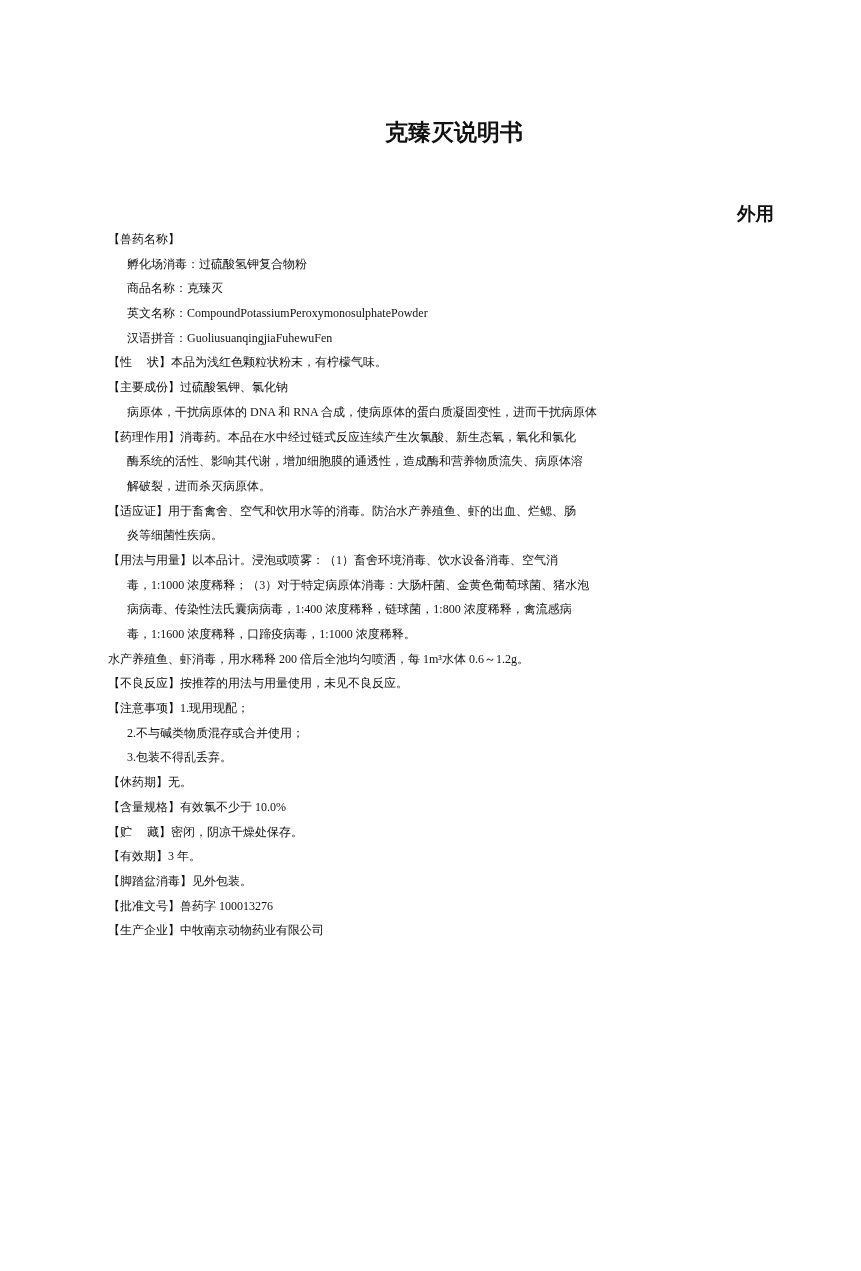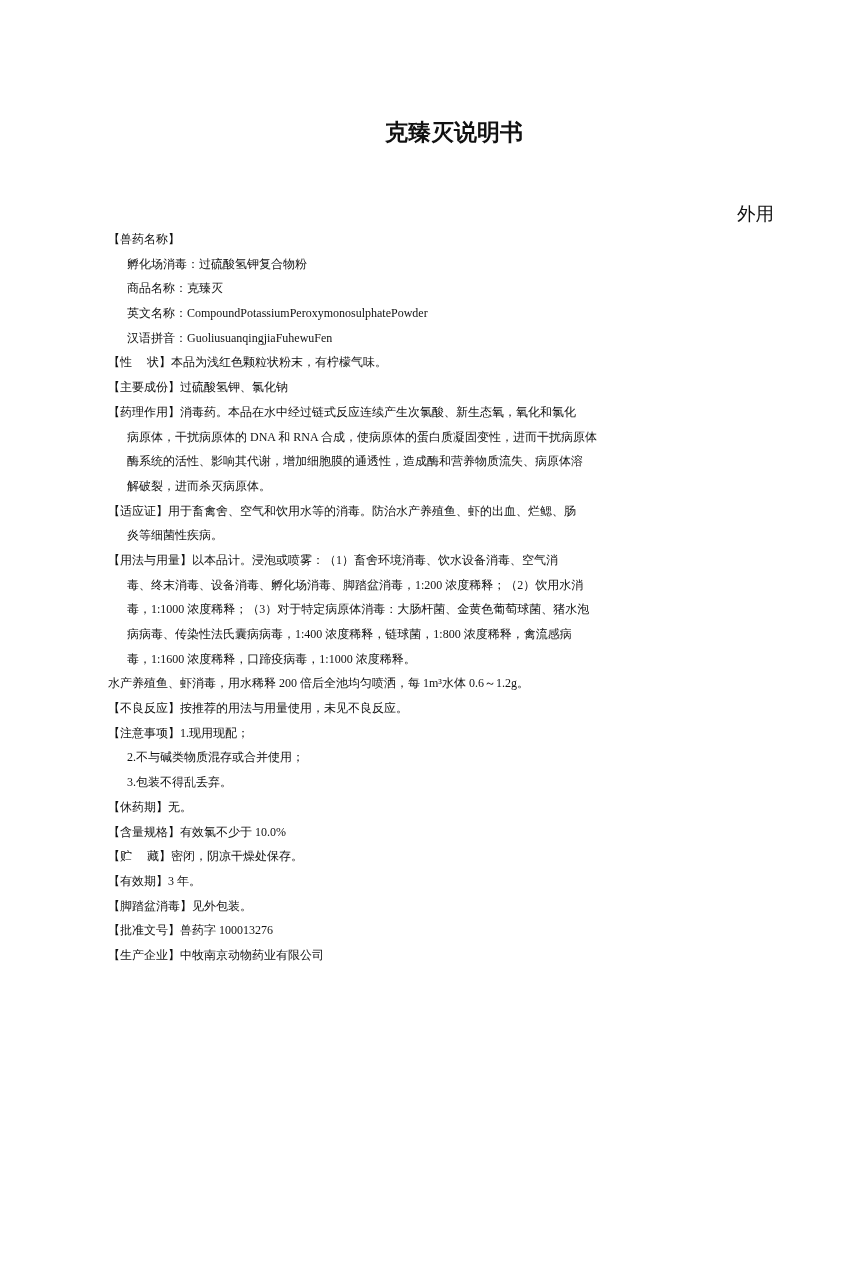--- a/index.html
+++ b/index.html
@@ -34,20 +34,21 @@
   .usage-line {
     box-sizing: border-box;
     width: 692px;
     margin-top: 54px;
     padding-right: 26px;
     text-align: right;
     font-size: 18.5px;
     line-height: 25px;
     height: 25px;
     white-space: pre;
+    font-weight: bold;
   }
   .doc-body {
     width: 720px;
     font-size: 12px;
   }
   .doc-line {
     height: 24.7px;
     line-height: 24.7px;
     white-space: pre;
   }
@@ -64,28 +65,27 @@
   <div class="usage-line">外用</div>
 
   <div class="doc-body" id="doc-lines">
       <div class="doc-line">【兽药名称】</div>
       <div class="doc-line ind">孵化场消毒：过硫酸氢钾复合物粉</div>
       <div class="doc-line ind">商品名称：克臻灭</div>
       <div class="doc-line ind">英文名称：CompoundPotassiumPeroxymonosulphatePowder</div>
       <div class="doc-line ind">汉语拼音：GuoliusuanqingjiaFuhewuFen</div>
       <div class="doc-line">【性　 状】本品为浅红色颗粒状粉末，有柠檬气味。</div>
       <div class="doc-line">【主要成份】过硫酸氢钾、氯化钠</div>
+      <div class="doc-line ind">病原体，干扰病原体的 DNA 和 RNA 合成，使病原体的蛋白质凝固变性，进而干扰病原体</div>
       <div class="doc-line">【药理作用】消毒药。本品在水中经过链式反应连续产生次氯酸、新生态氧，氧化和氯化</div>
-      <div class="doc-line ind">病原体，干扰病原体的 DNA 和 RNA 合成，使病原体的蛋白质凝固变性，进而干扰病原体</div>
       <div class="doc-line ind">酶系统的活性、影响其代谢，增加细胞膜的通透性，造成酶和营养物质流失、病原体溶</div>
       <div class="doc-line ind">解破裂，进而杀灭病原体。</div>
       <div class="doc-line">【适应证】用于畜禽舍、空气和饮用水等的消毒。防治水产养殖鱼、虾的出血、烂鳃、肠</div>
       <div class="doc-line ind">炎等细菌性疾病。</div>
       <div class="doc-line">【用法与用量】以本品计。浸泡或喷雾：（1）畜舍环境消毒、饮水设备消毒、空气消</div>
-      <div class="doc-line ind">毒、终末消毒、设备消毒、孵化场消毒、脚踏盆消毒，1:200 浓度稀释；（2）饮用水消</div>
       <div class="doc-line ind">毒，1:1000 浓度稀释；（3）对于特定病原体消毒：大肠杆菌、金黄色葡萄球菌、猪水泡</div>
       <div class="doc-line ind">病病毒、传染性法氏囊病病毒，1:400 浓度稀释，链球菌，1:800 浓度稀释，禽流感病</div>
       <div class="doc-line ind">毒，1:1600 浓度稀释，口蹄疫病毒，1:1000 浓度稀释。</div>
       <div class="doc-line">水产养殖鱼、虾消毒，用水稀释 200 倍后全池均匀喷洒，每 1m³水体 0.6～1.2g。</div>
       <div class="doc-line">【不良反应】按推荐的用法与用量使用，未见不良反应。</div>
       <div class="doc-line">【注意事项】1.现用现配；</div>
       <div class="doc-line ind">2.不与碱类物质混存或合并使用；</div>
       <div class="doc-line ind">3.包装不得乱丢弃。</div>
       <div class="doc-line">【休药期】无。</div>
       <div class="doc-line">【含量规格】有效氯不少于 10.0%</div>

